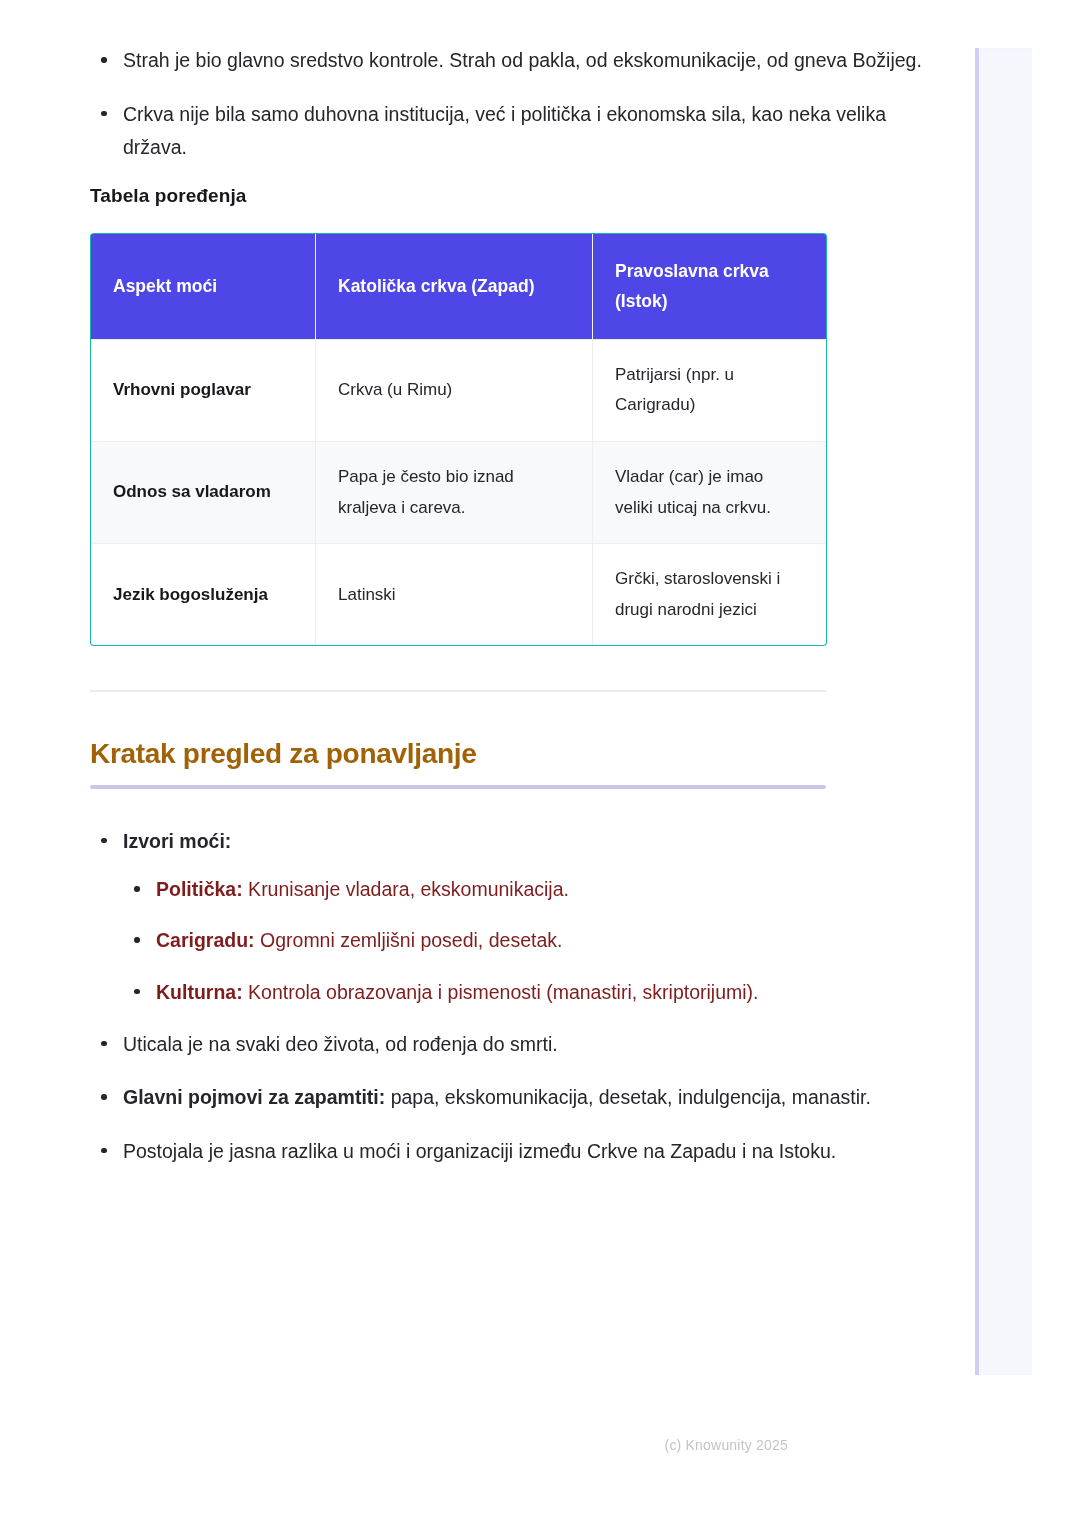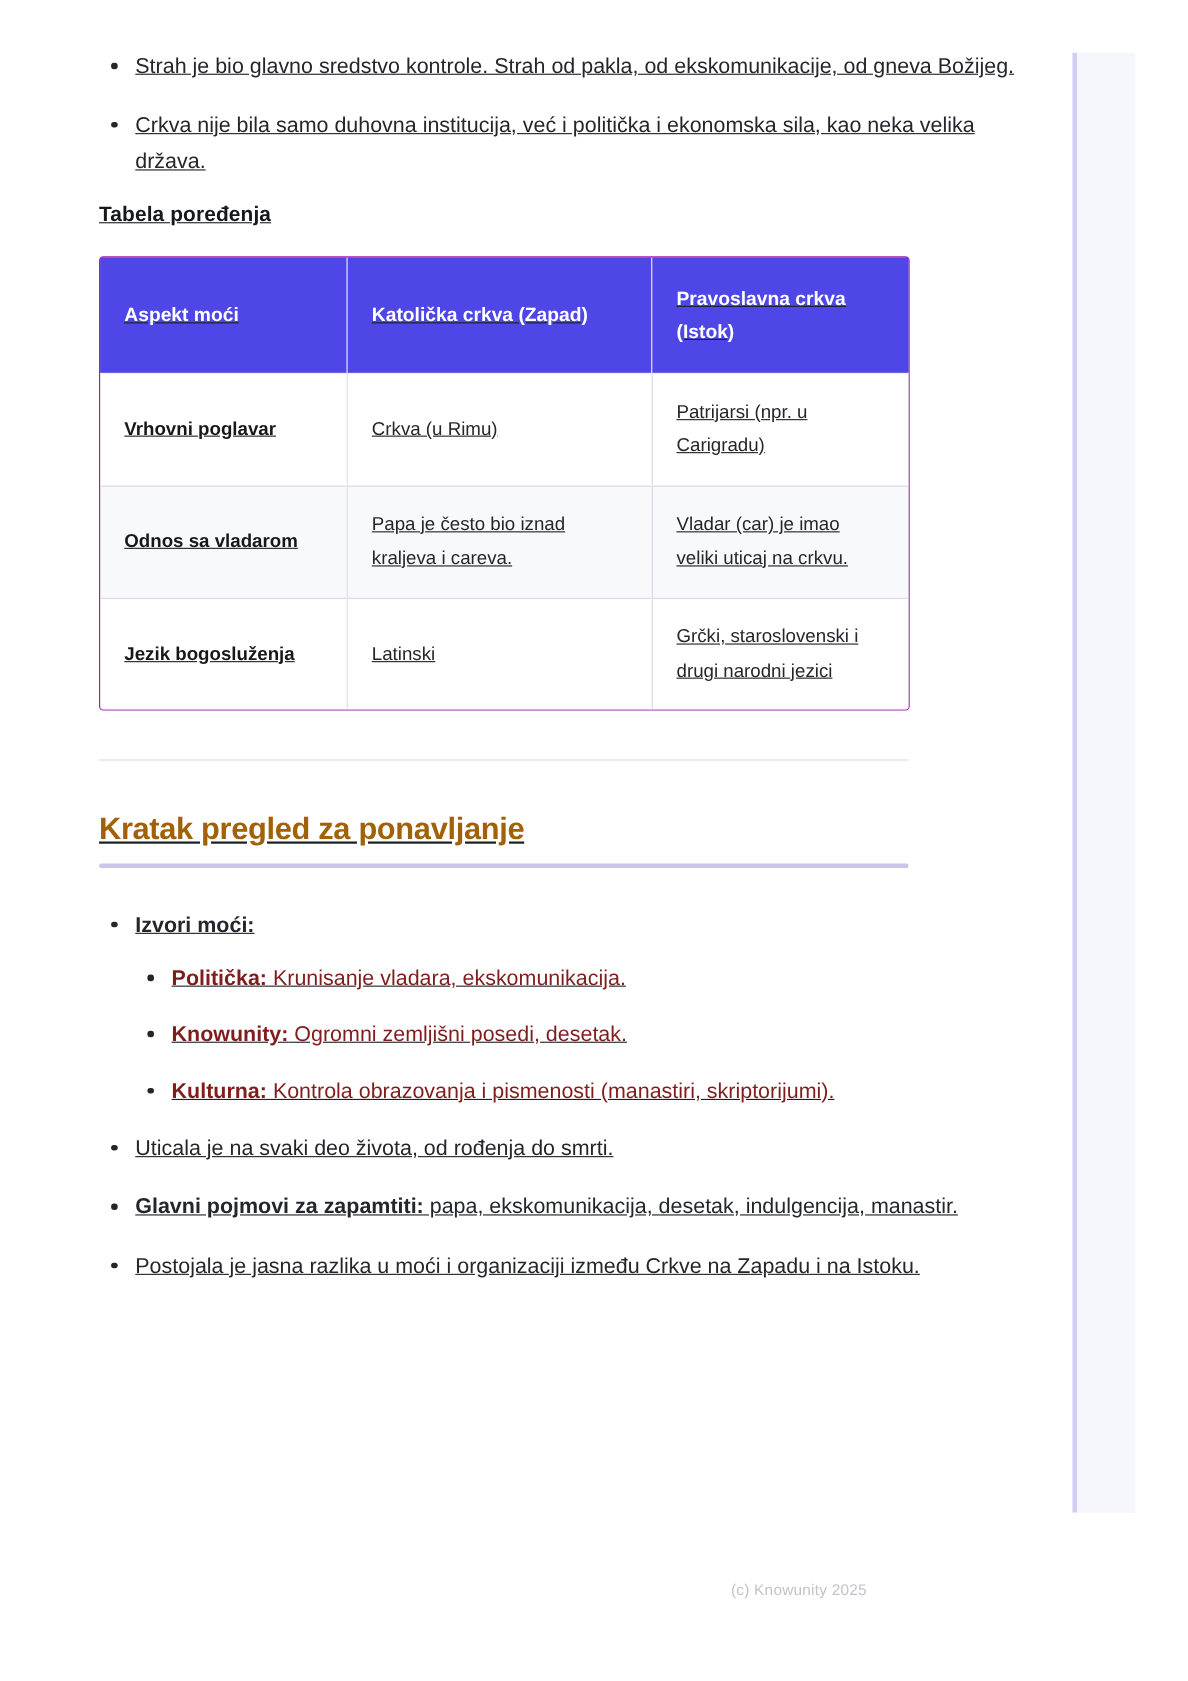--- a/index.html
+++ b/index.html
@@ -36,21 +36,20 @@
     background: #f6f7fc;
   }
 
   
   .content {
     position: absolute;
     top: 0;
     left: 0;
     width: 1035px;
     padding: 44px 90px 0 90px;
-    text-decoration: underline;
   }
 
   
   ul.bullets {
     list-style: none;
     margin: 0;
     padding: 0;
   }
   ul.bullets > li {
     position: relative;
@@ -110,21 +109,21 @@
 
   
   .cmp-table {
     width: 736px;
     border-collapse: collapse;
     table-layout: fixed;
     border: 1px solid #e7e8ec;
     border-radius: 4px;
     overflow: hidden;
     margin-bottom: 44px;
-    background: #a21caf;
+    background: #14b8a6;
   }
   .cmp-table th {
     background: #4e46e6;
     color: #ffffff;
     font-size: 17.5px;
     font-weight: 700;
     text-align: left;
     padding: 22px 22px;
     vertical-align: middle;
     line-height: 1.75;
@@ -252,21 +251,21 @@
   <ul class="bullets">
 
 
     <li>
       <b>Izvori moći:</b>
       <ul class="sub-bullets">
         <li>
           <b>Politička:</b><span> Krunisanje vladara, ekskomunikacija.</span>
         </li>
         <li>
-          <b>Knowunity:</b><span> Ogromni zemljišni posedi, desetak.</span>
+          <b>Carigradu:</b><span> Ogromni zemljišni posedi, desetak.</span>
         </li>
         <li>
           <b>Kulturna:</b><span> Kontrola obrazovanja i pismenosti (manastiri, skriptorijumi).</span>
         </li>
       </ul>
     </li>
 
     <li>
       <span>Uticala je na svaki deo života, od rođenja do smrti.</span>
     </li>

